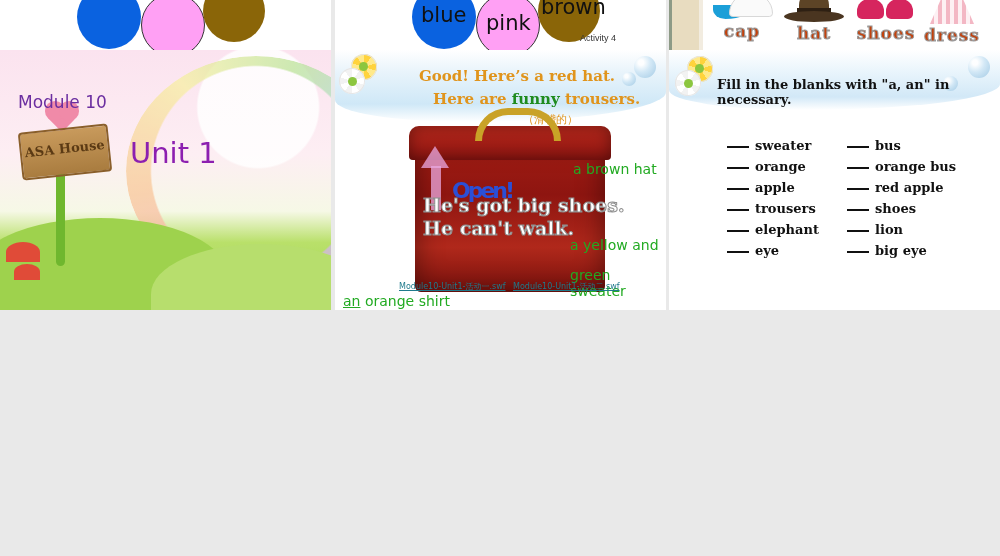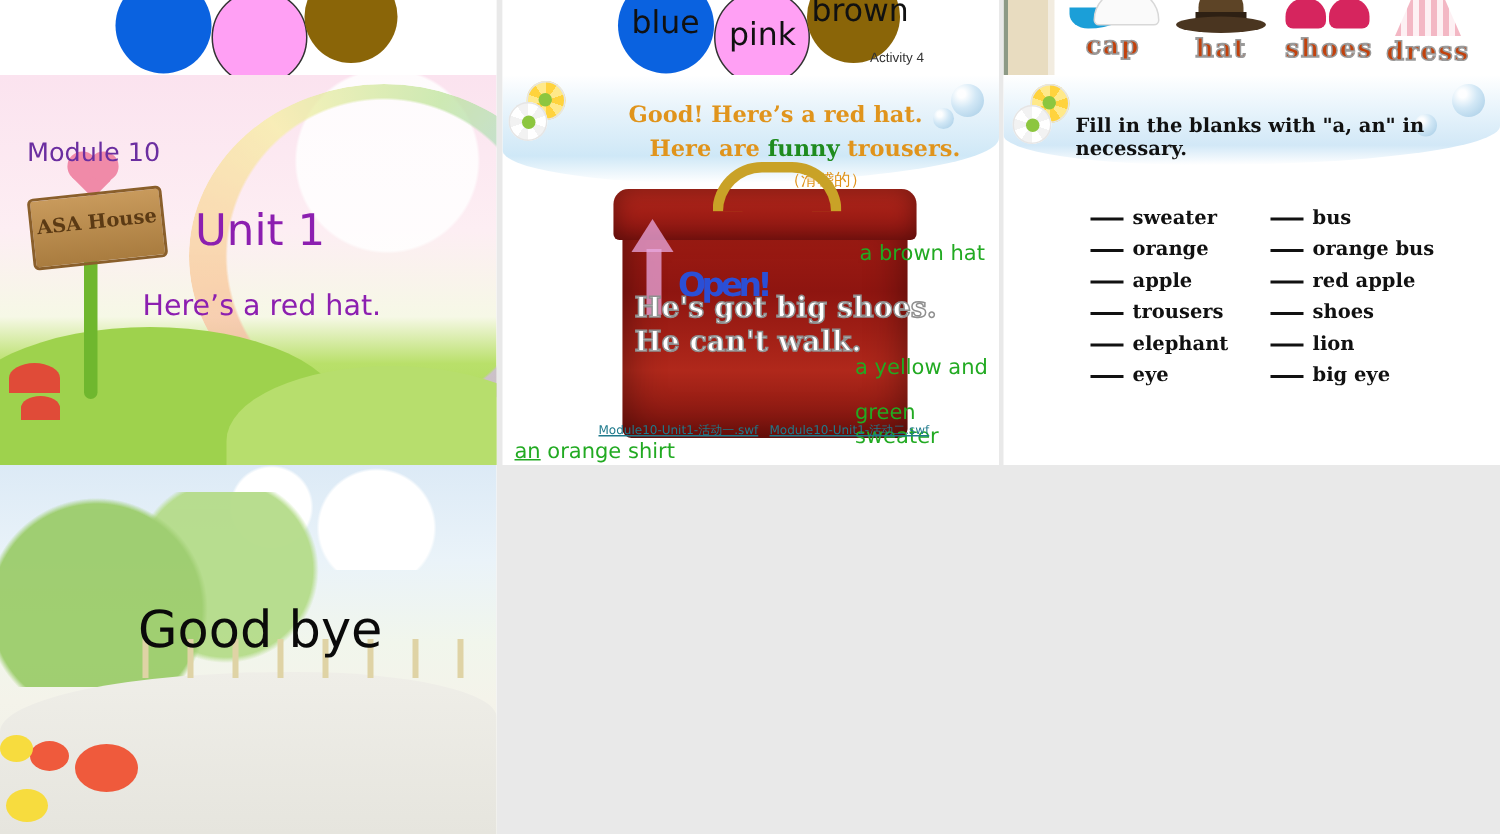--- a/index.html
+++ b/index.html
@@ -262,21 +262,20 @@
       <div class="hill hillB"></div>
       <div class="stem"></div>
       <div class="heart"></div>
       <div class="signpost">
         <span>ASA House</span>
       </div>
       <div class="mush m1"></div>
       <div class="mush m2"></div>
       <div class="tmod">Module 10</div>
       <div class="tunit">Unit 1</div>
-      <div class="tsub">Here’s a red hat.</div>
     </div>
   </div>
 
   <div class="slide r2 c2">
     <div class="banner"></div>
     <div class="daisy">
       <div class="pet p1"></div>
         <div class="pet p2"></div>
       <div class="core c1"></div>
         <div class="core c2"></div>
@@ -331,36 +330,14 @@
       <div class="bitem"><span class="bl"></span><span>red apple</span></div>
       <div class="bitem"><span class="bl"></span><span>trousers</span></div>
       <div class="bitem"><span class="bl"></span><span>shoes</span></div>
       <div class="bitem"><span class="bl"></span><span>elephant</span></div>
       <div class="bitem"><span class="bl"></span><span>lion</span></div>
       <div class="bitem"><span class="bl"></span><span>eye</span></div>
       <div class="bitem"><span class="bl"></span><span>big eye</span></div>
     </div>
   </div>
 
-  <div class="slide r3 c1">
-    <div class="gb">
-      <div class="gbclouds"></div>
-      <div class="gbhedge"></div>
-      <div class="gbpath"></div>
-      <div class="gbfence">
-        <i style="left:0"></i>
-          <i style="left:30px"></i>
-          <i style="left:60px"></i>
-        <i style="left:90px"></i>
-          <i style="left:120px"></i>
-          <i style="left:150px"></i>
-        <i style="left:180px"></i>
-          <i style="left:210px"></i>
-      </div>
-      <div class="gbpoppy gp1"></div>
-      <div class="gbpoppy gp2"></div>
-      <div class="gbyellow gy1"></div>
-      <div class="gbyellow gy2"></div>
-      <div class="gbtext">Good bye</div>
-    </div>
-  </div>
 
 </div>
 
 </body></html>

